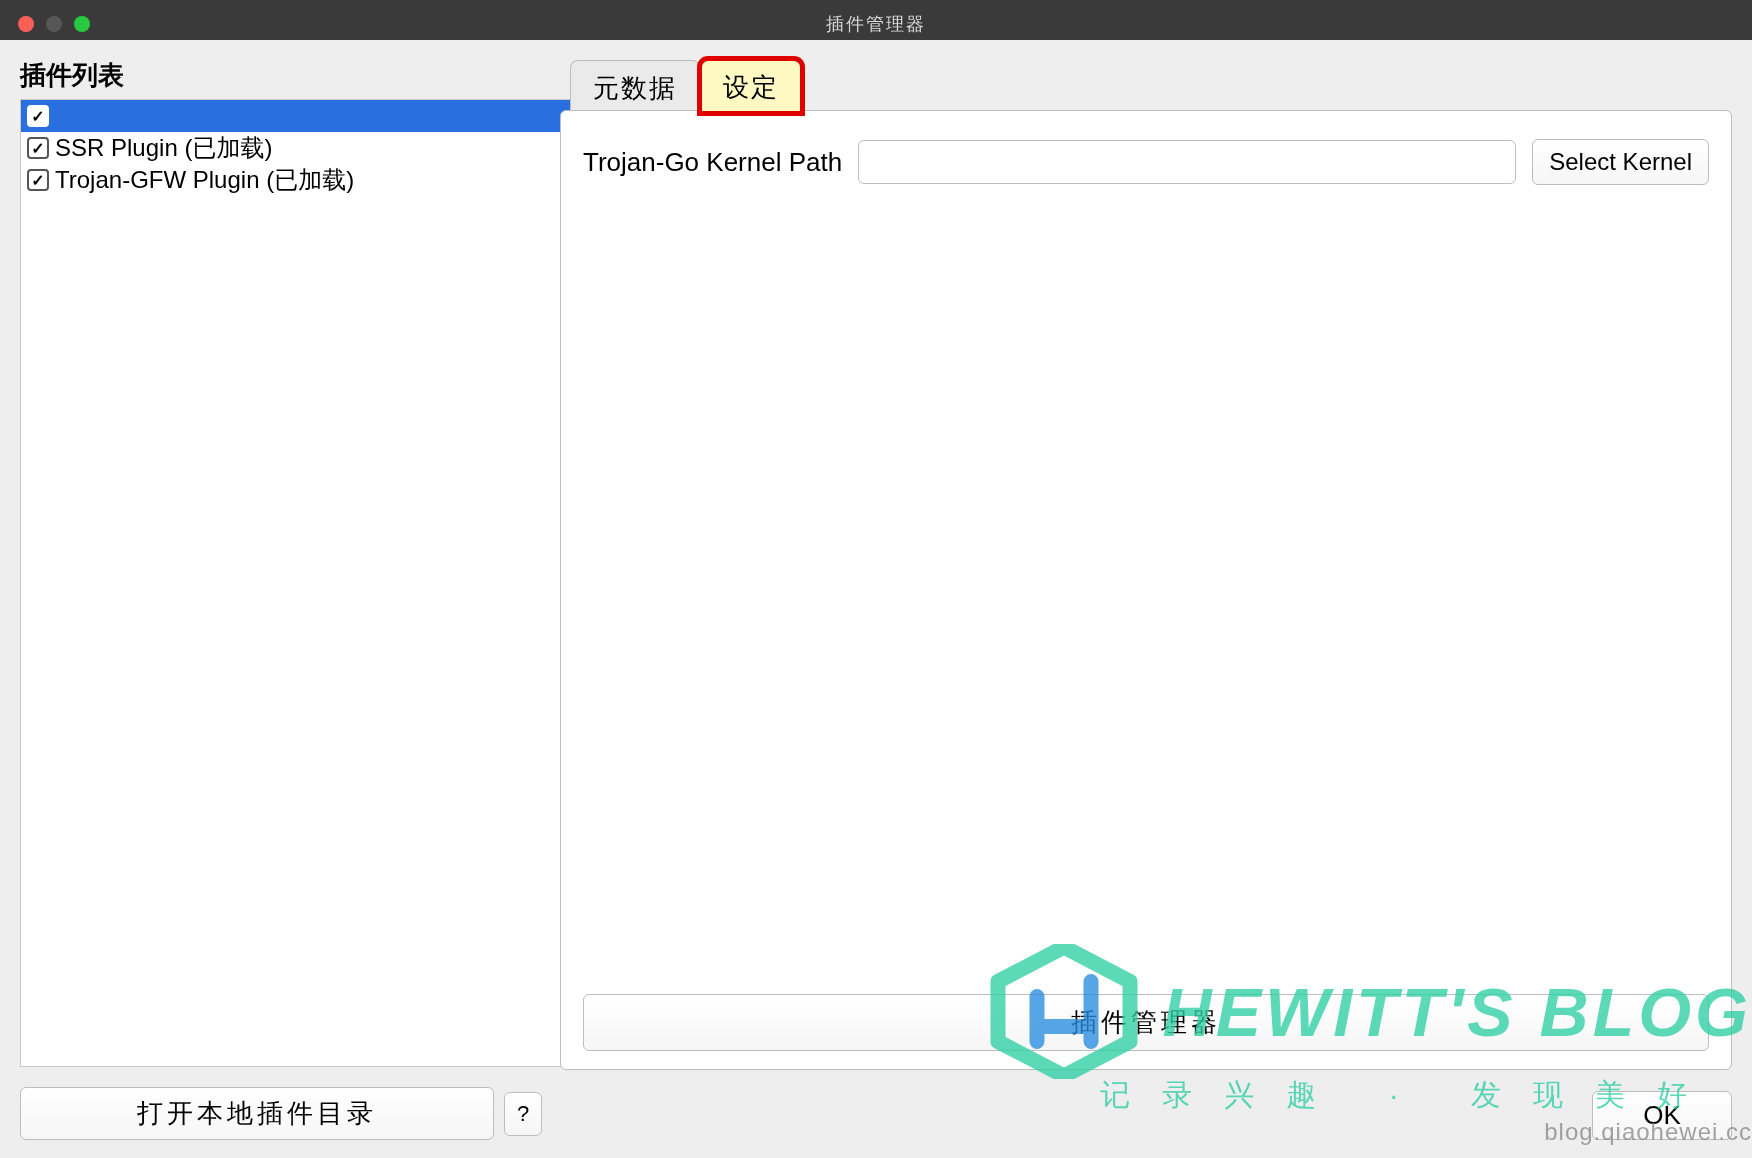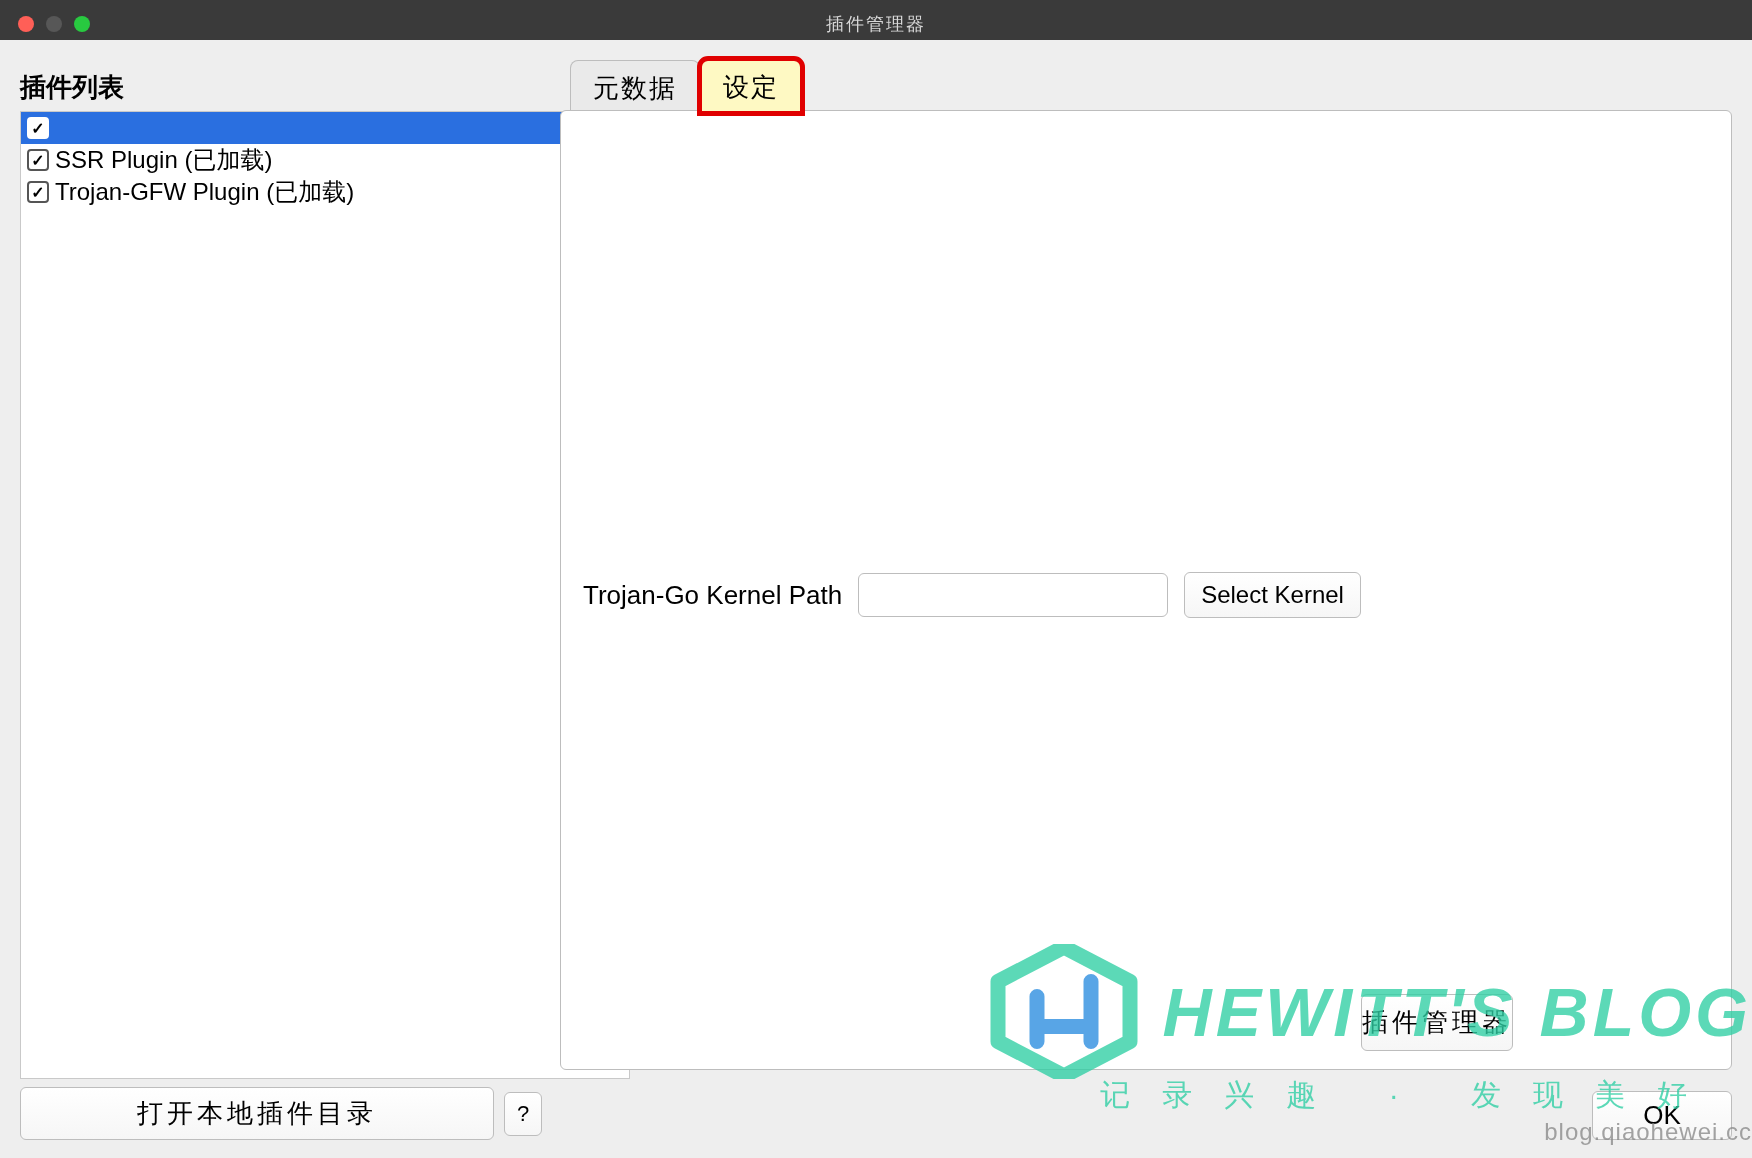--- a/index.html
+++ b/index.html
@@ -33,21 +33,21 @@
 
   .workspace {
     position: absolute;
     top: 40px; left: 0; right: 0; bottom: 0;
     background: #eeeeee;
   }
 
   
   .left-col {
     position: absolute;
-    left: 20px; top: 30px;
+    left: 20px; top: 18px;
     width: 610px;
   }
   .left-col h3 {
     font-size: 26px; font-weight: 600; margin-bottom: 6px;
   }
   .plugin-list {
     border: 1px solid #c9c9c9;
     background: #ffffff;
     height: 968px;
     overflow: auto;
@@ -120,21 +120,21 @@
     outline-offset: -2px;
     z-index: 4;
   }
   .tab-panel {
     border: 1px solid #bdbdbd;
     background:#ffffff;
     border-radius: 6px;
     position: absolute;
     top: 52px; left:0; right:0; bottom:0;
     padding: 28px 22px 18px 22px;
-    display:flex; flex-direction:row;
+    display:flex; flex-direction:column;
   }
   .form-row {
     display:flex; align-items:center; gap:16px;
     font-size: 26px;
   }
   .form-row input[type=text]{
     flex:1;
     height:44px;
     border:1px solid #bdbdbd;
     border-radius:6px;

